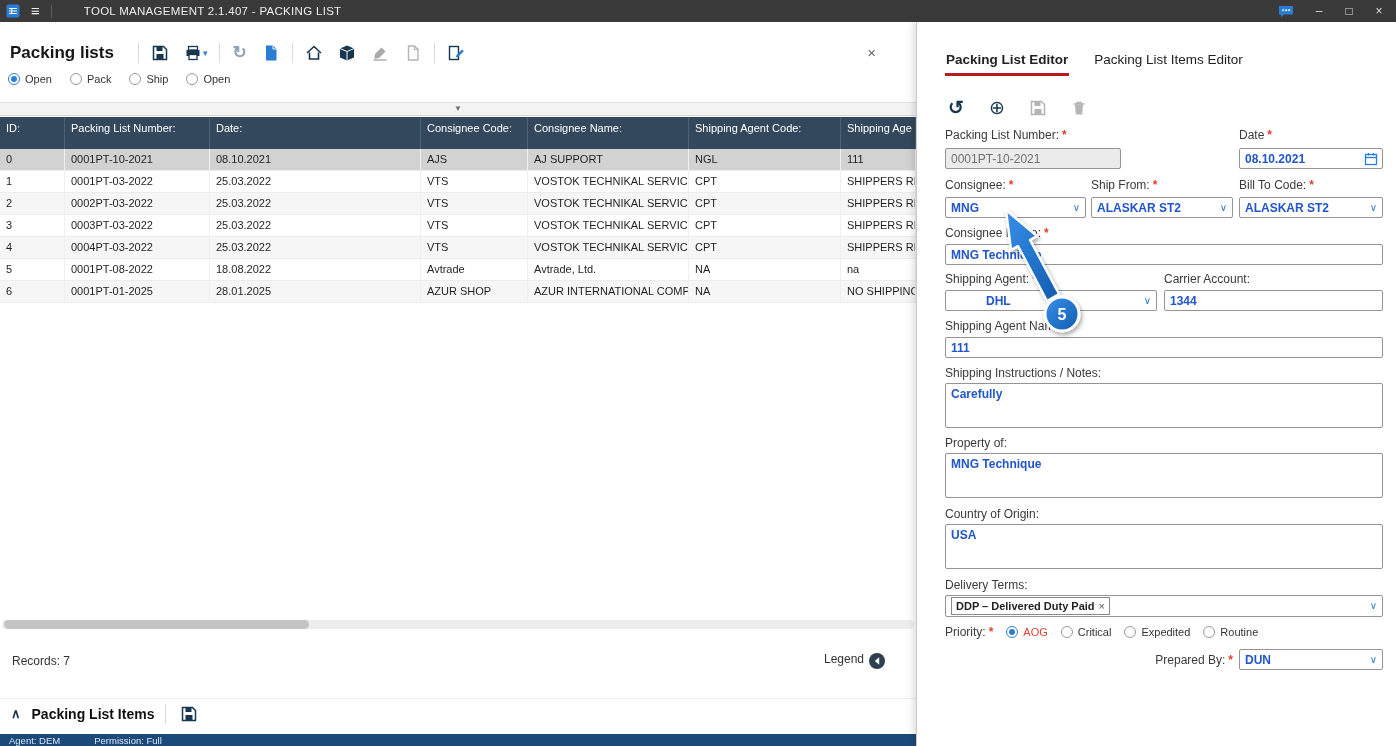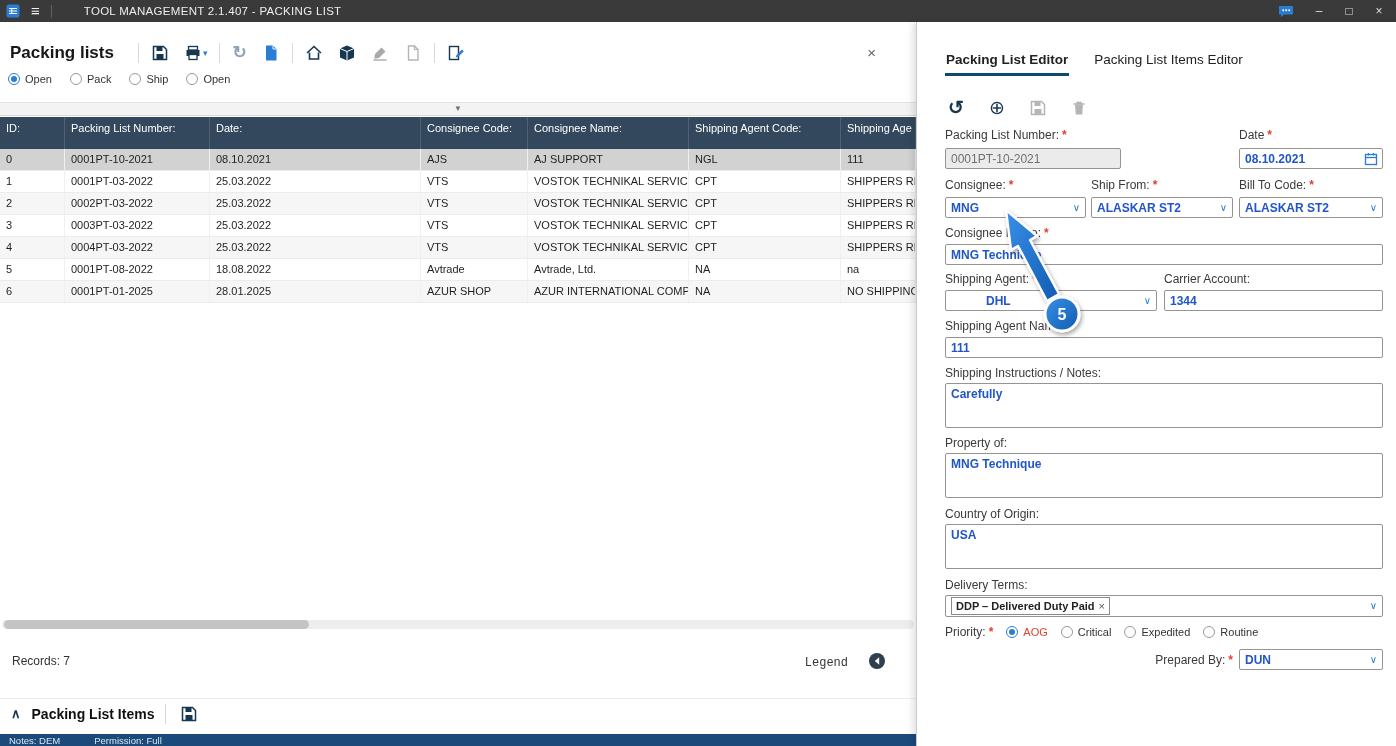--- a/index.html
+++ b/index.html
@@ -40,37 +40,37 @@
   .grid-row{display:flex;height:21px;border-bottom:1px solid #ececec;background:#fff;cursor:pointer;}
   .grid-row.even{background:#f6f6f6;}
   .grid-row.selected{background:#d2d2d2;}
   .gcell{font-size:11px;color:#1f1f1f;line-height:20px;padding:0 6px;box-sizing:border-box;border-right:1px solid #f0f0f0;overflow:hidden;white-space:nowrap;flex:none;}
 
   .hscroll{position:absolute;left:2px;top:598px;width:912px;height:9px;background:#ededed;border-radius:5px;}
   .hscroll-thumb{position:absolute;left:2px;top:0;width:305px;height:9px;background:#c4c4c4;border-radius:5px;cursor:pointer;}
 
   .records-row{position:absolute;left:0;top:624px;width:916px;height:30px;display:flex;align-items:center;padding:0 12px;box-sizing:border-box;}
   .records-label{font-size:12px;color:#333;}
-  .legend-wrap{margin-left:auto;display:flex;align-items:flex-end;gap:20px;margin-right:18px;font-family:Liberation Mono, monospace;}
+  .legend-wrap{margin-left:auto;display:flex;align-items:flex-start;gap:4px;margin-right:18px;}
   .legend-label{font-size:12px;color:#333;}
   .legend-btn{background:none;border:none;padding:0;display:flex;cursor:pointer;}
 
   .items-bar{position:absolute;left:0;top:676px;width:916px;height:30px;display:flex;align-items:center;gap:11px;padding:0 11px;box-sizing:border-box;background:#fff;border-top:1px solid #ededed;}
   .items-chevron{font-size:13px;font-weight:bold;color:#17364f;cursor:pointer;}
   .items-title{font-size:14px;font-weight:bold;color:#101010;}
 
   
   #statusbar{position:absolute;left:0;top:734px;width:100%;height:12px;background:#1b4a7a;display:flex;align-items:center;gap:34px;padding:0 9px;box-sizing:border-box;z-index:1;}
   #statusbar span{font-size:9.5px;color:#d8e6f4;}
 
   
   #editor{position:absolute;left:916px;top:22px;width:480px;height:724px;background:#fff;border-left:1px solid #c9c9c9;box-shadow:-3px 0 7px rgba(0,0,0,.13);z-index:2;}
   .tabs{position:absolute;left:28px;top:26px;display:flex;gap:24px;}
   .tab{font-size:13.5px;color:#222;padding:4px 1px 6px;cursor:pointer;white-space:nowrap;}
-  .tab.active{font-weight:bold;border-bottom:3px solid #0c4a6e;}
+  .tab.active{font-weight:bold;border-bottom:3px solid #b91c1c;}
   .e-toolbar{position:absolute;left:26px;top:74px;display:flex;gap:15px;align-items:center;}
   .e-toolbar .tbtn{width:26px;height:24px;justify-content:center;}
   .undo-glyph{font-size:19px;color:#17364f;font-weight:bold;line-height:20px;}
   .add-glyph{font-size:19px;color:#17364f;line-height:20px;}
 
   .f{position:absolute;}
   .lbl{font-size:12px;color:#3a3a3a;white-space:nowrap;}
   .ast{color:#e0402e;margin-left:3px;font-size:12px;font-weight:bold;}
   .tinput{border:1px solid #949494;height:21px;box-sizing:border-box;font-family:"Liberation Sans",sans-serif;font-size:12px;font-weight:bold;color:#2156c8;padding:0 5px;background:#fff;border-radius:2px;outline:none;}
   .tinput.dis{background:#ebebeb;color:#707070;font-weight:normal;}
@@ -310,21 +310,21 @@
         <svg width="18" height="18" viewBox="0 0 18 18">
             <path d="M2.5 2.5h10l3 3v10h-13z" fill="none" stroke="#17364f" stroke-width="1.5"></path>
             <rect x="5.5" y="10" width="7" height="5" fill="#17364f"></rect>
             <rect x="5.5" y="2.5" width="6" height="4.5" fill="#17364f"></rect>
           </svg>
       </button>
     </div>
   </div>
 
   <div id="statusbar">
-    <span>Notes: DEM</span>
+    <span>Agent: DEM</span>
     <span>Permission: Full</span>
   </div>
 
   <div id="editor">
 
     <div class="tabs">
       <span class="tab active">Packing List Editor</span>
       <span class="tab">Packing List Items Editor</span>
     </div>
 

